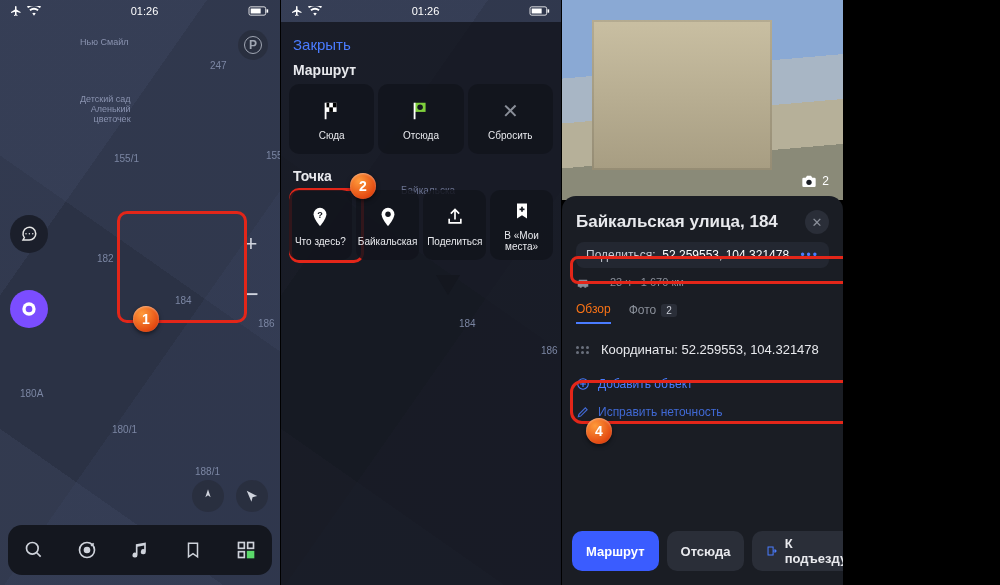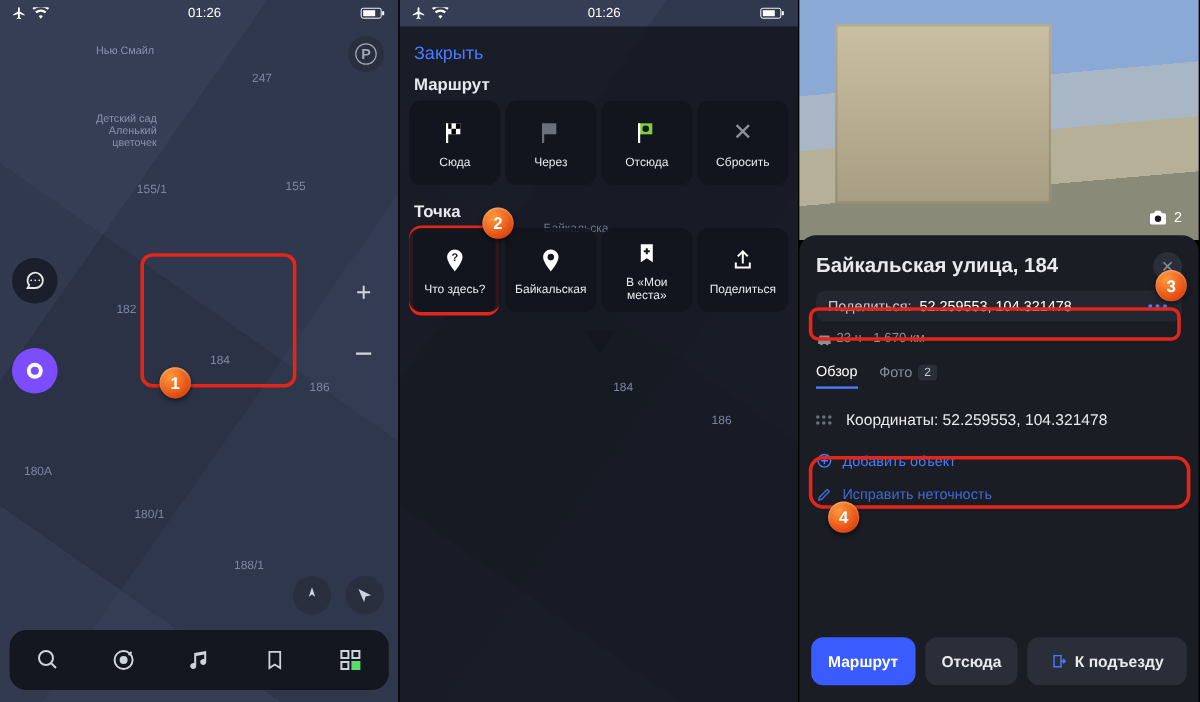--- a/index.html
+++ b/index.html
@@ -1,17 +1,17 @@
 <!DOCTYPE html>
 <html><head>
 <meta charset="utf-8">
 <style>
   * { box-sizing: border-box; margin: 0; padding: 0; font-family: -apple-system, "Helvetica Neue", Arial, sans-serif; }
   body { background:#000; width:1000px; height:585px; display:flex; }
-  .phone { position:relative; width:333px; height:585px; border-right:1px solid #000; overflow:hidden; }
+  .phone { position:relative; width:281px; height:585px; border-right:1px solid #000; overflow:hidden; }
   .map-bg {
     position:absolute; inset:0;
     background:
       linear-gradient(125deg, rgba(70,80,110,.25) 0 30%, transparent 30% 60%, rgba(60,70,100,.25) 60% 100%),
       linear-gradient(35deg, rgba(80,90,120,.2) 0 20%, transparent 20% 55%, rgba(70,80,110,.2) 55% 100%),
       #2b3245;
   }
   .statusbar { position:absolute; top:0; left:0; right:0; height:22px; display:flex; align-items:center; justify-content:space-between; padding:0 10px; color:#fff; font-size:11px; z-index:20; }
   .sb-left, .sb-right { display:flex; align-items:center; gap:5px; }
   .sb-right svg, .sb-left svg { display:block; }
@@ -41,24 +41,24 @@
   }
   .p3-photo::after { content:""; position:absolute; left:30px; top:20px; width:180px; height:150px;
     background:linear-gradient(#c9bfa2,#a79d82); box-shadow:0 0 0 2px rgba(0,0,0,.1) inset; }
   .photocount { position:absolute; right:14px; bottom:12px; color:#fff; display:flex; align-items:center; gap:5px; font-size:12px; z-index:2; }
   .p3-sheet { position:absolute; top:196px; left:0; right:0; bottom:0; background:#1a1d24; border-top-left-radius:14px; border-top-right-radius:14px; padding:16px 14px 0; color:#e8e9ed; }
   .sheet-title { font-size:17px; font-weight:600; }
   .sheet-sub { font-size:11px; color:#7d828c; margin-top:2px; }
   .sheet-x { position:absolute; top:14px; right:14px; width:24px; height:24px; background:#2a2e38; border-radius:12px; display:flex; align-items:center; justify-content:center; color:#8a8f99; font-size:13px; }
   .coord-pill { margin-top:10px; background:#232731; border-radius:8px; padding:6px 10px; font-size:12px; display:flex; align-items:center; justify-content:space-between; color:#c9cdd6; }
   .dot3 { color:#4a7cff; letter-spacing:2px; }
-  .travel { margin-top:8px; font-size:11px; color:#8a8f99; display:flex; align-items:center; gap:3px; }
+  .travel { margin-top:8px; font-size:11px; color:#8a8f99; display:flex; align-items:center; gap:20px; }
   .tabs { margin-top:14px; display:flex; gap:18px; font-size:12px; }
   .tab { color:#8a8f99; padding-bottom:6px; display:flex; align-items:center; gap:5px; }
-  .tab.active { color:#ffffff; border-bottom:2px solid #4a7cff; }
+  .tab.active { color:#f97316; border-bottom:2px solid #4a7cff; }
   .badge { background:#2a2e38; color:#c9cdd6; font-size:10px; padding:1px 5px; border-radius:3px; }
   .big-coord { margin-top:18px; display:flex; align-items:center; gap:12px; font-size:13px; color:#e8e9ed; }
   .big-coord .dots6 { display:grid; grid-template-columns:repeat(3,3px); grid-gap:2px; }
   .big-coord .dots6 span { width:3px; height:3px; background:#6a707c; border-radius:50%; }
   .linkish { margin-top:20px; color:#4a7cff; font-size:12px; display:flex; align-items:center; gap:8px; }
   .p3-actions { position:absolute; left:10px; right:10px; bottom:14px; display:flex; gap:8px; }
   .p3-btn { flex:0 0 auto; height:40px; border-radius:10px; display:flex; align-items:center; justify-content:center; font-size:13px; font-weight:600; padding:0 14px; }
   .p3-btn.primary { background:#3a5cff; color:#fff; }
   .p3-btn.sec { background:#2a2e38; color:#e8e9ed; }
 </style>
@@ -86,21 +86,21 @@
         </svg>
     </div>
   </div>
 
   <span class="poi-label" style="left:80px; top:38px;">Нью Смайл</span>
   <span class="poi-label" style="left:80px; top:95px; white-space:pre;">Детский сад
 Аленький
 цветочек</span>
   <span class="hn-label" style="left:210px; top:60px;">247</span>
   <span class="hn-label" style="left:114px; top:153px;text-align:center;">155/1</span>
-  <span class="hn-label" style="left:238px; top:150px;">155</span>
+  <span class="hn-label" style="left:266px; top:150px;">155</span>
   <span class="hn-label" style="left:85px; top:253px;margin-left:12px;">182</span>
   <span class="hn-label" style="left:175px; top:295px;">184</span>
   <span class="hn-label" style="left:258px; top:318px;">186</span>
   <span class="hn-label" style="left:20px; top:388px;">180A</span>
   <span class="hn-label" style="left:112px; top:424px;">180/1</span>
   <span class="hn-label" style="left:195px; top:466px;">188/1</span>
 
   <div class="rnd-btn" style="left:10px; top:215px;">
     <svg width="18" height="18" viewBox="0 0 24 24" fill="none" stroke="#e6e6e6" stroke-width="2">
         <path d="M21 11.5a8.5 8.5 0 0 1-8.5 8.5H4l1.8-3.2A8.5 8.5 0 1 1 21 11.5z"></path>
@@ -207,29 +207,20 @@
             <rect x="13" y="3" width="4" height="5" fill="#000"></rect>
             <rect x="9" y="8" width="4" height="5" fill="#000"></rect>
             <line x1="5" y1="3" x2="5" y2="21" stroke="#fff" stroke-width="2"></line>
           </svg>
         </span>
       <span>Сюда</span>
     </div>
     <div class="action">
       <span class="ico">
           <svg width="22" height="22" viewBox="0 0 24 24">
-            <rect x="5" y="3" width="12" height="10" fill="#6a707c"></rect>
-            <line x1="5" y1="3" x2="5" y2="21" stroke="#6a707c" stroke-width="2"></line>
-          </svg>
-        </span>
-      <span>Через</span>
-    </div>
-    <div class="action">
-      <span class="ico">
-          <svg width="22" height="22" viewBox="0 0 24 24">
             <rect x="5" y="3" width="12" height="10" fill="#7fcf3c"></rect>
             <circle cx="11" cy="8" r="3" fill="#14171f"></circle>
             <line x1="5" y1="3" x2="5" y2="21" stroke="#fff" stroke-width="2"></line>
           </svg>
         </span>
       <span>Отсюда</span>
     </div>
     <div class="action" style="flex:1;">
       <span class="ico" style="color:#8a8f99; font-size:20px;">✕</span>
       <span>Сбросить</span>
@@ -248,39 +239,39 @@
       <span>Что здесь?</span>
     </div>
     <div class="action">
       <span class="ico">
           <svg width="22" height="22" viewBox="0 0 24 24" fill="#fff">
             <path d="M12 2a7 7 0 0 1 7 7c0 5-7 13-7 13S5 14 5 9a7 7 0 0 1 7-7z"></path>
             <circle cx="12" cy="9" r="3" fill="#14171f"></circle>
           </svg>
         </span>
       <span>Байкальская</span>
+    </div>
+    <div class="action">
+      <span class="ico">
+          <svg width="20" height="22" viewBox="0 0 24 24" fill="none" stroke="#fff" stroke-width="2">
+            <path d="M12 3v12M7 8l5-5 5 5M5 14v5h14v-5"></path>
+          </svg>
+        </span>
+      <span>Поделиться</span>
     </div>
     <div class="action">
       <span class="ico">
           <svg width="20" height="22" viewBox="0 0 24 24" fill="#fff">
             <path d="M6 3h12v18l-6-4-6 4z"></path>
             <line x1="12" y1="7" x2="12" y2="13" stroke="#14171f" stroke-width="2"></line>
             <line x1="9" y1="10" x2="15" y2="10" stroke="#14171f" stroke-width="2"></line>
           </svg>
         </span>
       <span style="white-space:pre;">В «Мои
 места»</span>
-    </div>
-    <div class="action">
-      <span class="ico">
-          <svg width="20" height="22" viewBox="0 0 24 24" fill="none" stroke="#fff" stroke-width="2">
-            <path d="M12 3v12M7 8l5-5 5 5M5 14v5h14v-5"></path>
-          </svg>
-        </span>
-      <span>Поделиться</span>
     </div>
   </div>
 
   <div style="position:absolute; left:155px; top:275px; width:0; height:0; border-left:12px solid transparent; border-right:12px solid transparent; border-top:20px solid #14171f; z-index:14;"></div>
 
   <span class="hn-label" style="left:178px; top:318px;">184</span>
   <span class="hn-label" style="left:260px; top:345px;">186</span>
   <span class="hn-label" style="left:120px; top:185px; color:#6a7290;">Байкальска</span>
 
   <div class="red-box" style="left:8px; top:188px; width:75px; height:75px;"></div>

